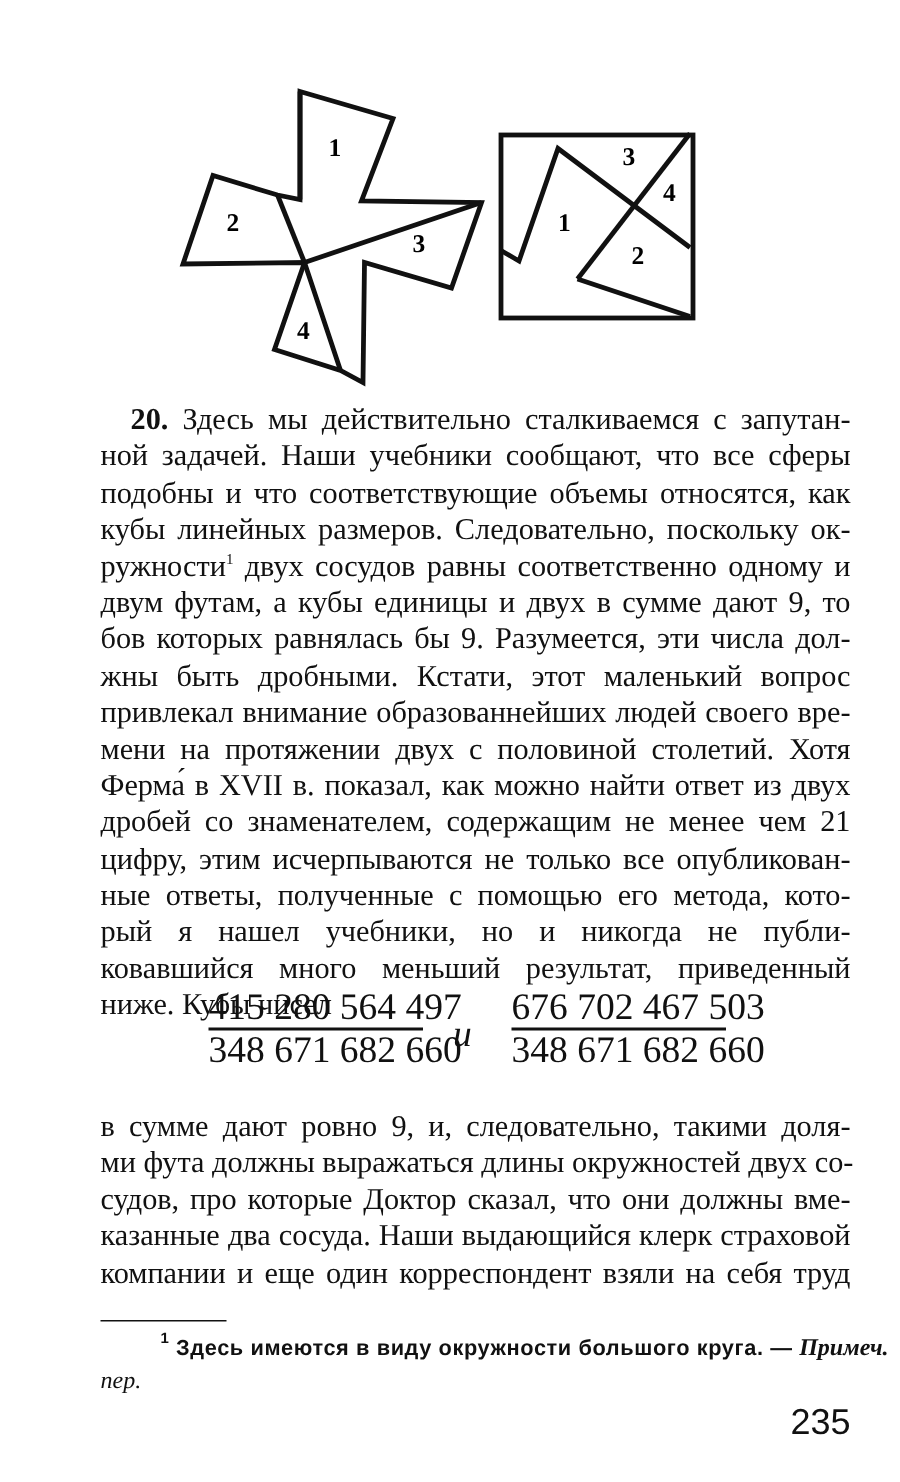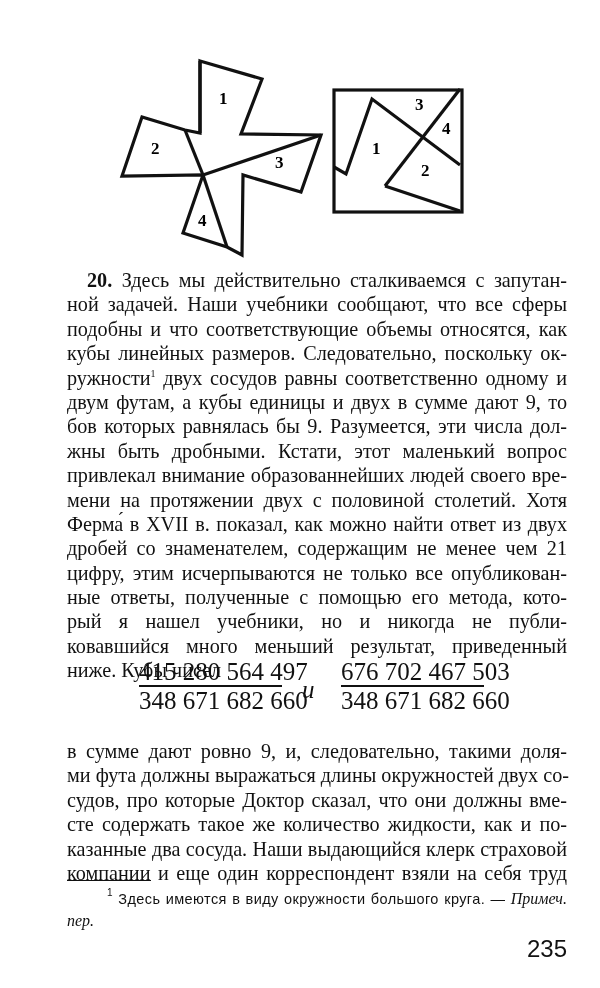--- a/index.html
+++ b/index.html
@@ -23,21 +23,21 @@
   .frac .numr, .frac .den { display: block; white-space: nowrap; line-height: 24px; }
   .frac .bar { display: block; height: 1.5px; background: #111; margin: 1px 0 2px 0; }
   .and { position: absolute; font-style: italic; }
   .body2 { top: 739px; }
   .footrule { position: absolute; left: 67px; top: 880px; width: 84px; height: 1.4px; background: #111; }
   .footnote {
     position: absolute; left: 67px; top: 888px; width: 500px;
     font-family: "Liberation Sans", "DejaVu Sans", sans-serif;
     font-size: 14.5px; line-height: 22px; letter-spacing: 0.4px;
   }
-  .footnote .fn-line1 { display: block; padding-left: 40px; white-space: nowrap; text-align: justify; text-align-last: justify; }
+  .footnote .fn-line1 { display: block; padding-left: 40px; white-space: nowrap; text-align: justify; text-align-last: justify; font-weight: bold; }
   .footnote i { font-family: "Liberation Serif", serif; font-size: 16px; letter-spacing: 0; }
   .pageno {
     position: absolute; left: 527px; top: 935px;
     font-family: Liberation Sans, sans-serif; font-size: 24px;
   }
   .lbl { font-family: "Liberation Serif", serif; font-weight: bold; font-size: 17px; }
 </style>
 </head>
 <body>
 
@@ -105,21 +105,20 @@
       <span class="numr">676 702 467 503</span>
       <span class="bar"></span>
       <span class="den">348 671 682 660</span>
     </div>
   </div>
 
   <div class="body-text body2">
     <span class="line">в сумме дают ровно 9, и, следовательно, такими доля-</span>
     <span class="line">ми фута должны выражаться длины окружностей двух со-</span>
     <span class="line">судов, про которые Доктор сказал, что они должны вме-</span>
-    <span class="line">сте содержать такое же количество жидкости, как и по-</span>
     <span class="line">казанные два сосуда. Наши выдающийся клерк страховой</span>
     <span class="line">компании и еще один корреспондент взяли на себя труд</span>
   </div>
 
   <div class="footrule"></div>
 
   <div class="footnote">
     <span class="fn-line1"><sup>1</sup> <span>Здесь имеются в виду окружности большого круга. —</span> <i>Примеч.</i></span>
     <i>пер.</i>
   </div>

